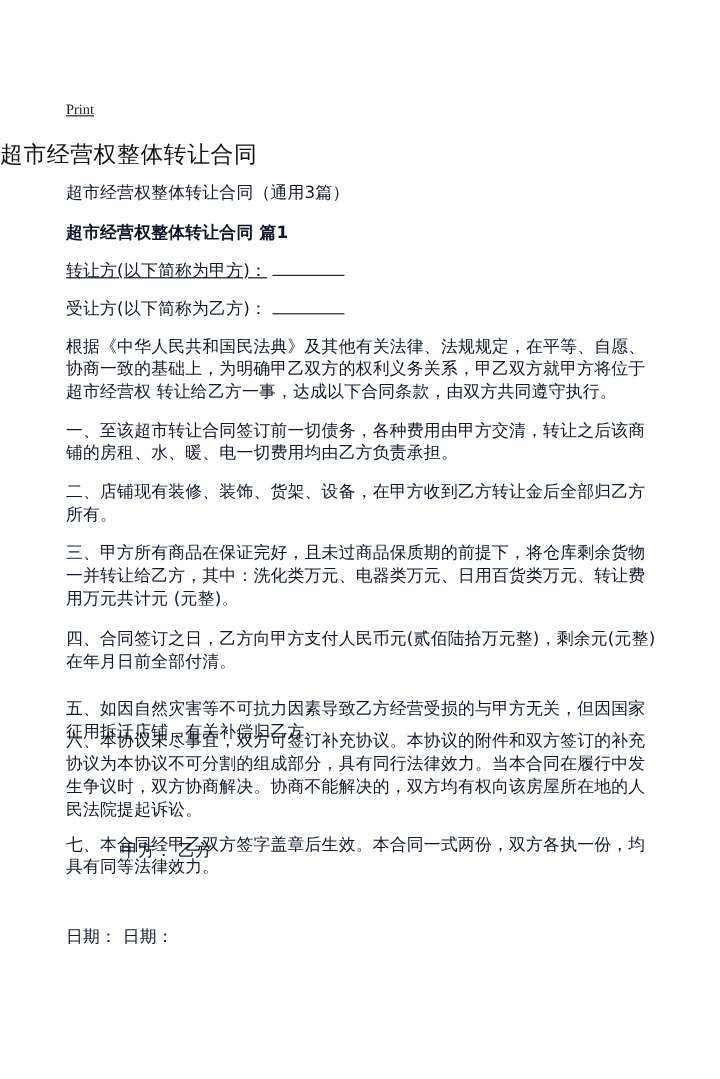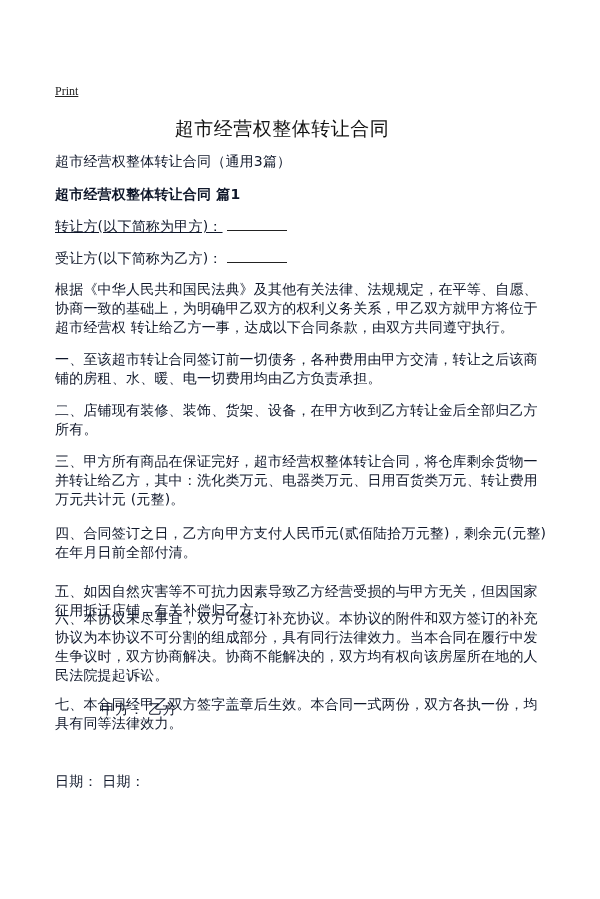--- a/index.html
+++ b/index.html
@@ -5,21 +5,21 @@
     html, body { margin: 0; padding: 0; background: #ffffff; }
     body {
       width: 600px; height: 899px; position: relative; overflow: hidden;
       font-family: "DejaVu Sans", sans-serif; color: #1a1a1a;
     }
     .print-link {
       position: absolute; left: 55px; top: 84px;
       font-family: "Liberation Serif", serif; font-size: 12px; color: #222; text-decoration: underline;
     }
     .title {
-      position: absolute; left: 0; width: 564px; top: 116px; text-align: center;
+      position: absolute; left: 0; width: 564px; top: 116px; text-align: left;
       font-size: 19px; color: #111; letter-spacing: 0.5px;
     }
     .p {
       position: absolute; left: 55px; width: 495px;
       font-size: 14px; line-height: 19px; color: #0f172a;
       letter-spacing: 0.2px; word-break: break-all;
     }
     .subtitle { top: 152px; }
     .section-h { top: 185px; font-weight: bold; }
     .party-a { top: 217px; text-decoration: underline; }
@@ -52,20 +52,20 @@
 </div>
 
 <div class="p party-b">
   <span>受让方(以下简称为乙方)：</span><span class="blank"></span>
 </div>
 
 <div class="p intro">根据《中华人民共和国民法典》及其他有关法律、法规规定，在平等、自愿、协商一致的基础上，为明确甲乙双方的权利义务关系，甲乙双方就甲方将位于 超市经营权 转让给乙方一事，达成以下合同条款，由双方共同遵守执行。</div>
 
 <div class="p c1">一、至该超市转让合同签订前一切债务，各种费用由甲方交清，转让之后该商铺的房租、水、暖、电一切费用均由乙方负责承担。</div>
 <div class="p c2">二、店铺现有装修、装饰、货架、设备，在甲方收到乙方转让金后全部归乙方所有。</div>
-<div class="p c3">三、甲方所有商品在保证完好，超市经营权整体转让合同，将仓库剩余货物一并转让给乙方，其中：洗化类万元、电器类万元、日用百货类万元、转让费用万元共计元 (元整)。</div>
+<div class="p c3">三、甲方所有商品在保证完好，且未过商品保质期的前提下，将仓库剩余货物一并转让给乙方，其中：洗化类万元、电器类万元、日用百货类万元、转让费用万元共计元 (元整)。</div>
 <div class="p c4">四、合同签订之日，乙方向甲方支付人民币元(贰佰陆拾万元整)，剩余元(元整)在年月日前全部付清。</div>
 <div class="p c5">五、如因自然灾害等不可抗力因素导致乙方经营受损的与甲方无关，但因国家征用拆迁店铺，有关补偿归乙方。</div>
 <div class="p c6">六、本协议未尽事宜，双方可签订补充协议。本协议的附件和双方签订的补充协议为本协议不可分割的组成部分，具有同行法律效力。当本合同在履行中发生争议时，双方协商解决。协商不能解决的，双方均有权向该房屋所在地的人民法院提起诉讼。</div>
 <div class="p c7">七、本合同经甲乙双方签字盖章后生效。本合同一式两份，双方各执一份，均具有同等法律效力。</div>
 
 <div class="p sign">甲方： 乙方</div>
 <div class="p date">日期： 日期：</div>
 
 </body></html>

